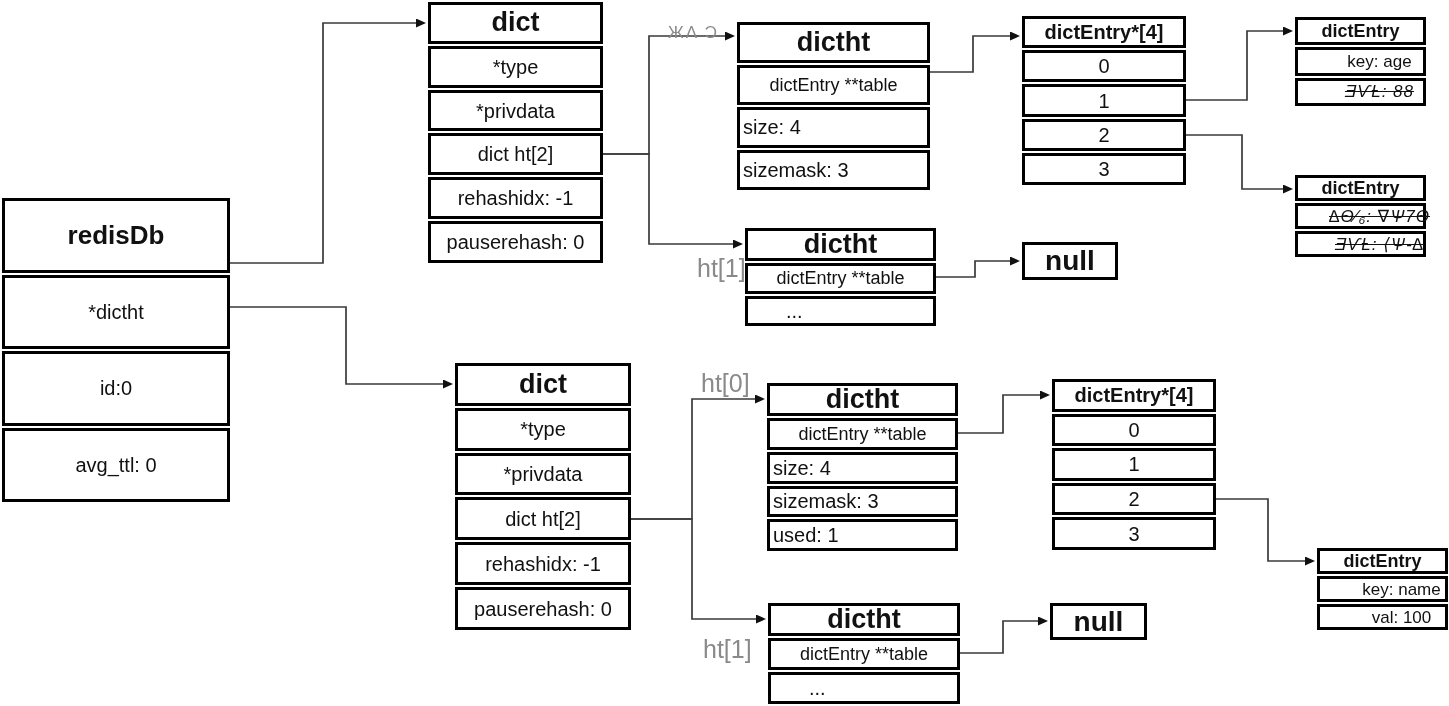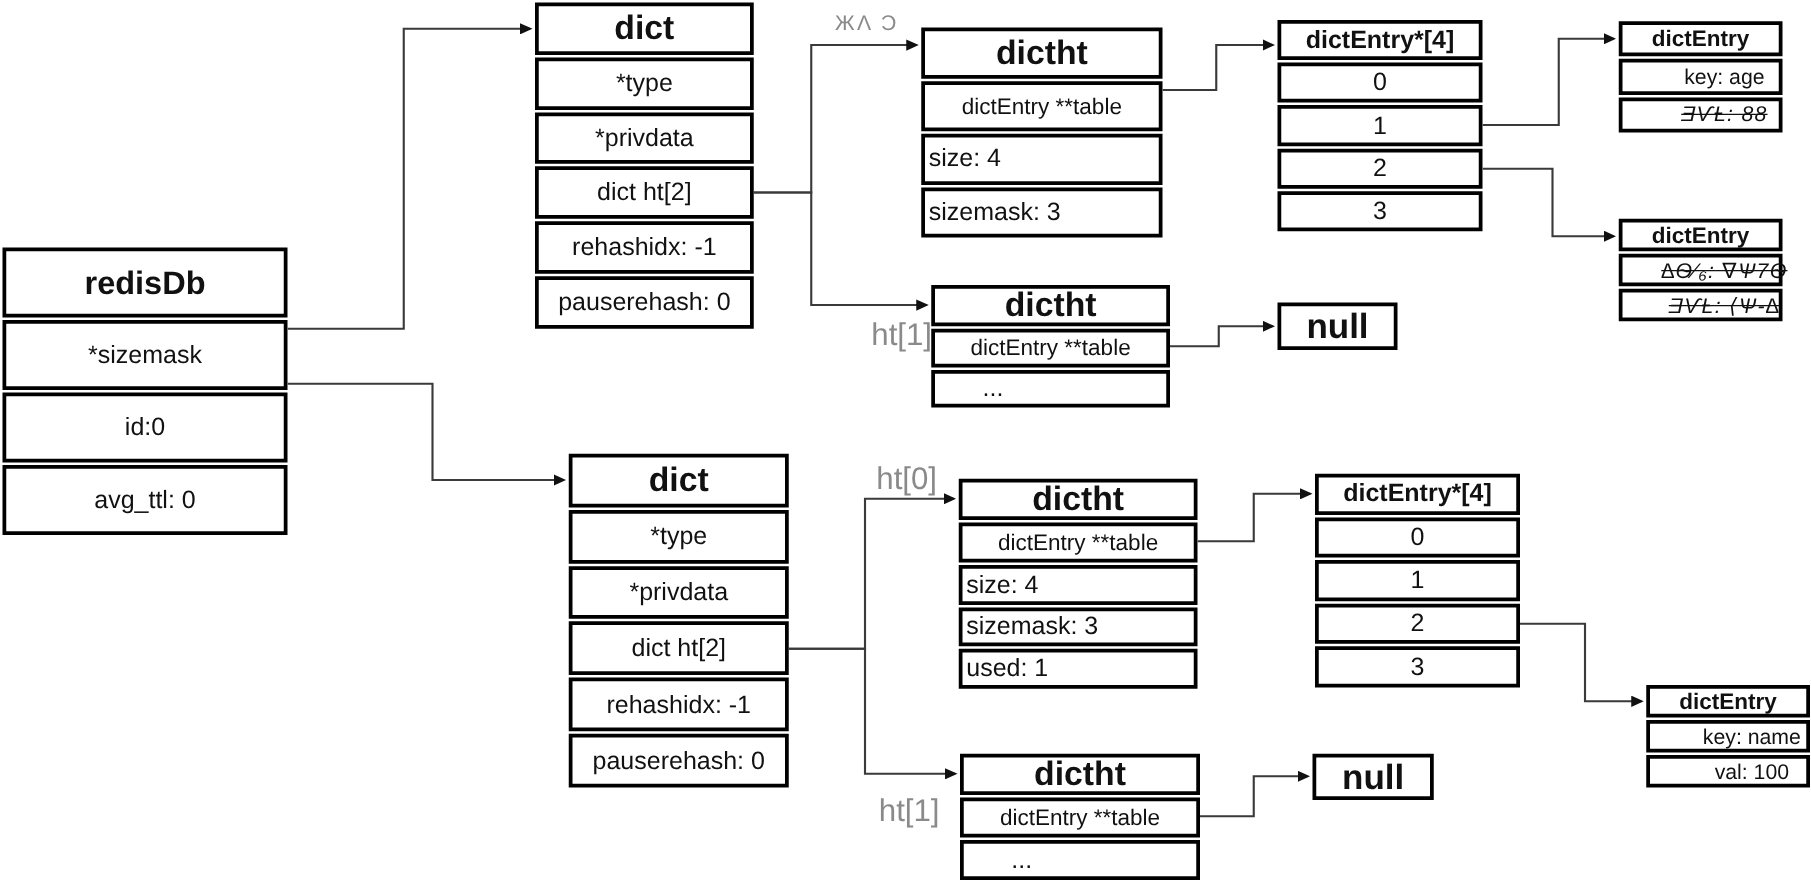--- a/index.html
+++ b/index.html
@@ -13,36 +13,36 @@
   .t{font-weight:bold;}
   .fs27{font-size:27px;} .fs26{font-size:26px;} .fs22{font-size:28px;}
   .fs20{font-size:20px;} .fs18{font-size:18px;} .fs17{font-size:17px;padding-left:38px;}
   .left{justify-content:flex-start;padding-left:3px;}
   .dots{justify-content:flex-start;padding-left:38px;}
   .garbled{font-style:italic;text-decoration:line-through;letter-spacing:1px;}
   .plabel{position:absolute;color:#8a8a8a;font-size:25px;line-height:1;}
   .plabel.g{letter-spacing:2px;font-size:17px;}
 
   
-  #b-redisdb      {left:2px;   top:198px; width:228px; height:230px;}
+  #b-redisdb      {left:2px;   top:198px; width:228px; height:304px;}
   #b-dict-top     {left:428px; top:2px;   width:175px; height:261px;}
   #b-dictht-top   {left:737px; top:22px;  width:193px; height:168px;}
   #b-arr-top      {left:1022px;top:16px;  width:164px; height:169px;}
   #b-entry-age    {left:1295px;top:17px;  width:131px; height:89px;}
   #b-entry-grb    {left:1295px;top:175px; width:131px; height:82px;}
   #b-dictht-mid   {left:745px; top:228px; width:191px; height:98px;}
   #b-null-top     {left:1022px;top:242px; width:96px;  height:38px;}
   #b-dict-bot     {left:455px; top:363px; width:176px; height:267px;}
   #b-dictht-bot   {left:767px; top:383px; width:191px; height:168px;}
   #b-arr-bot      {left:1052px;top:379px; width:164px; height:171px;}
   #b-entry-name   {left:1317px;top:548px; width:131px; height:82px;}
   #b-dictht-bot2  {left:768px; top:603px; width:192px; height:101px;}
   #b-null-bot     {left:1050px;top:603px; width:97px;  height:37px;}
 
-  #lbl-ht0-top{left:668px;top:10px;}
+  #lbl-ht0-top{left:668px;top:24px;}
   #lbl-ht1-top{left:697px;top:256px;}
   #lbl-ht0-bot{left:701px;top:371px;}
   #lbl-ht1-bot{left:703px;top:637px;}
 
   path.wire{fill:none;stroke:#3a3a3a;stroke-width:1.7px;}
 </style>
 </head>
 <body>
 
 <div id="canvas">
@@ -63,21 +63,21 @@
     <path class="wire" marker-end="url(#arw)" d="M936,277 H975 V261 H1018"></path>
     <path class="wire" marker-end="url(#arw)" d="M631,519 H692 V399 H763"></path>
     <path class="wire" marker-end="url(#arw)" d="M631,519 H692 V619 H764"></path>
     <path class="wire" marker-end="url(#arw)" d="M958,433 H1003 V395 H1048"></path>
     <path class="wire" marker-end="url(#arw)" d="M1216,499 H1268 V561 H1313"></path>
     <path class="wire" marker-end="url(#arw)" d="M960,653 H1003 V621 H1046"></path>
   </svg>
 
   <div class="box" id="b-redisdb">
     <div class="cell t fs26">redisDb</div>
-    <div class="cell fs20">*sizemask</div>
+    <div class="cell fs20">*dictht</div>
     <div class="cell fs20">id:0</div>
     <div class="cell fs20">avg_ttl: 0</div>
   </div>
 
   <div class="box" id="b-dict-top">
     <div class="cell t fs27">dict</div>
     <div class="cell fs20">*type</div>
     <div class="cell fs20">*privdata</div>
     <div class="cell fs20">dict ht[2]</div>
     <div class="cell fs20">rehashidx: -1</div>

